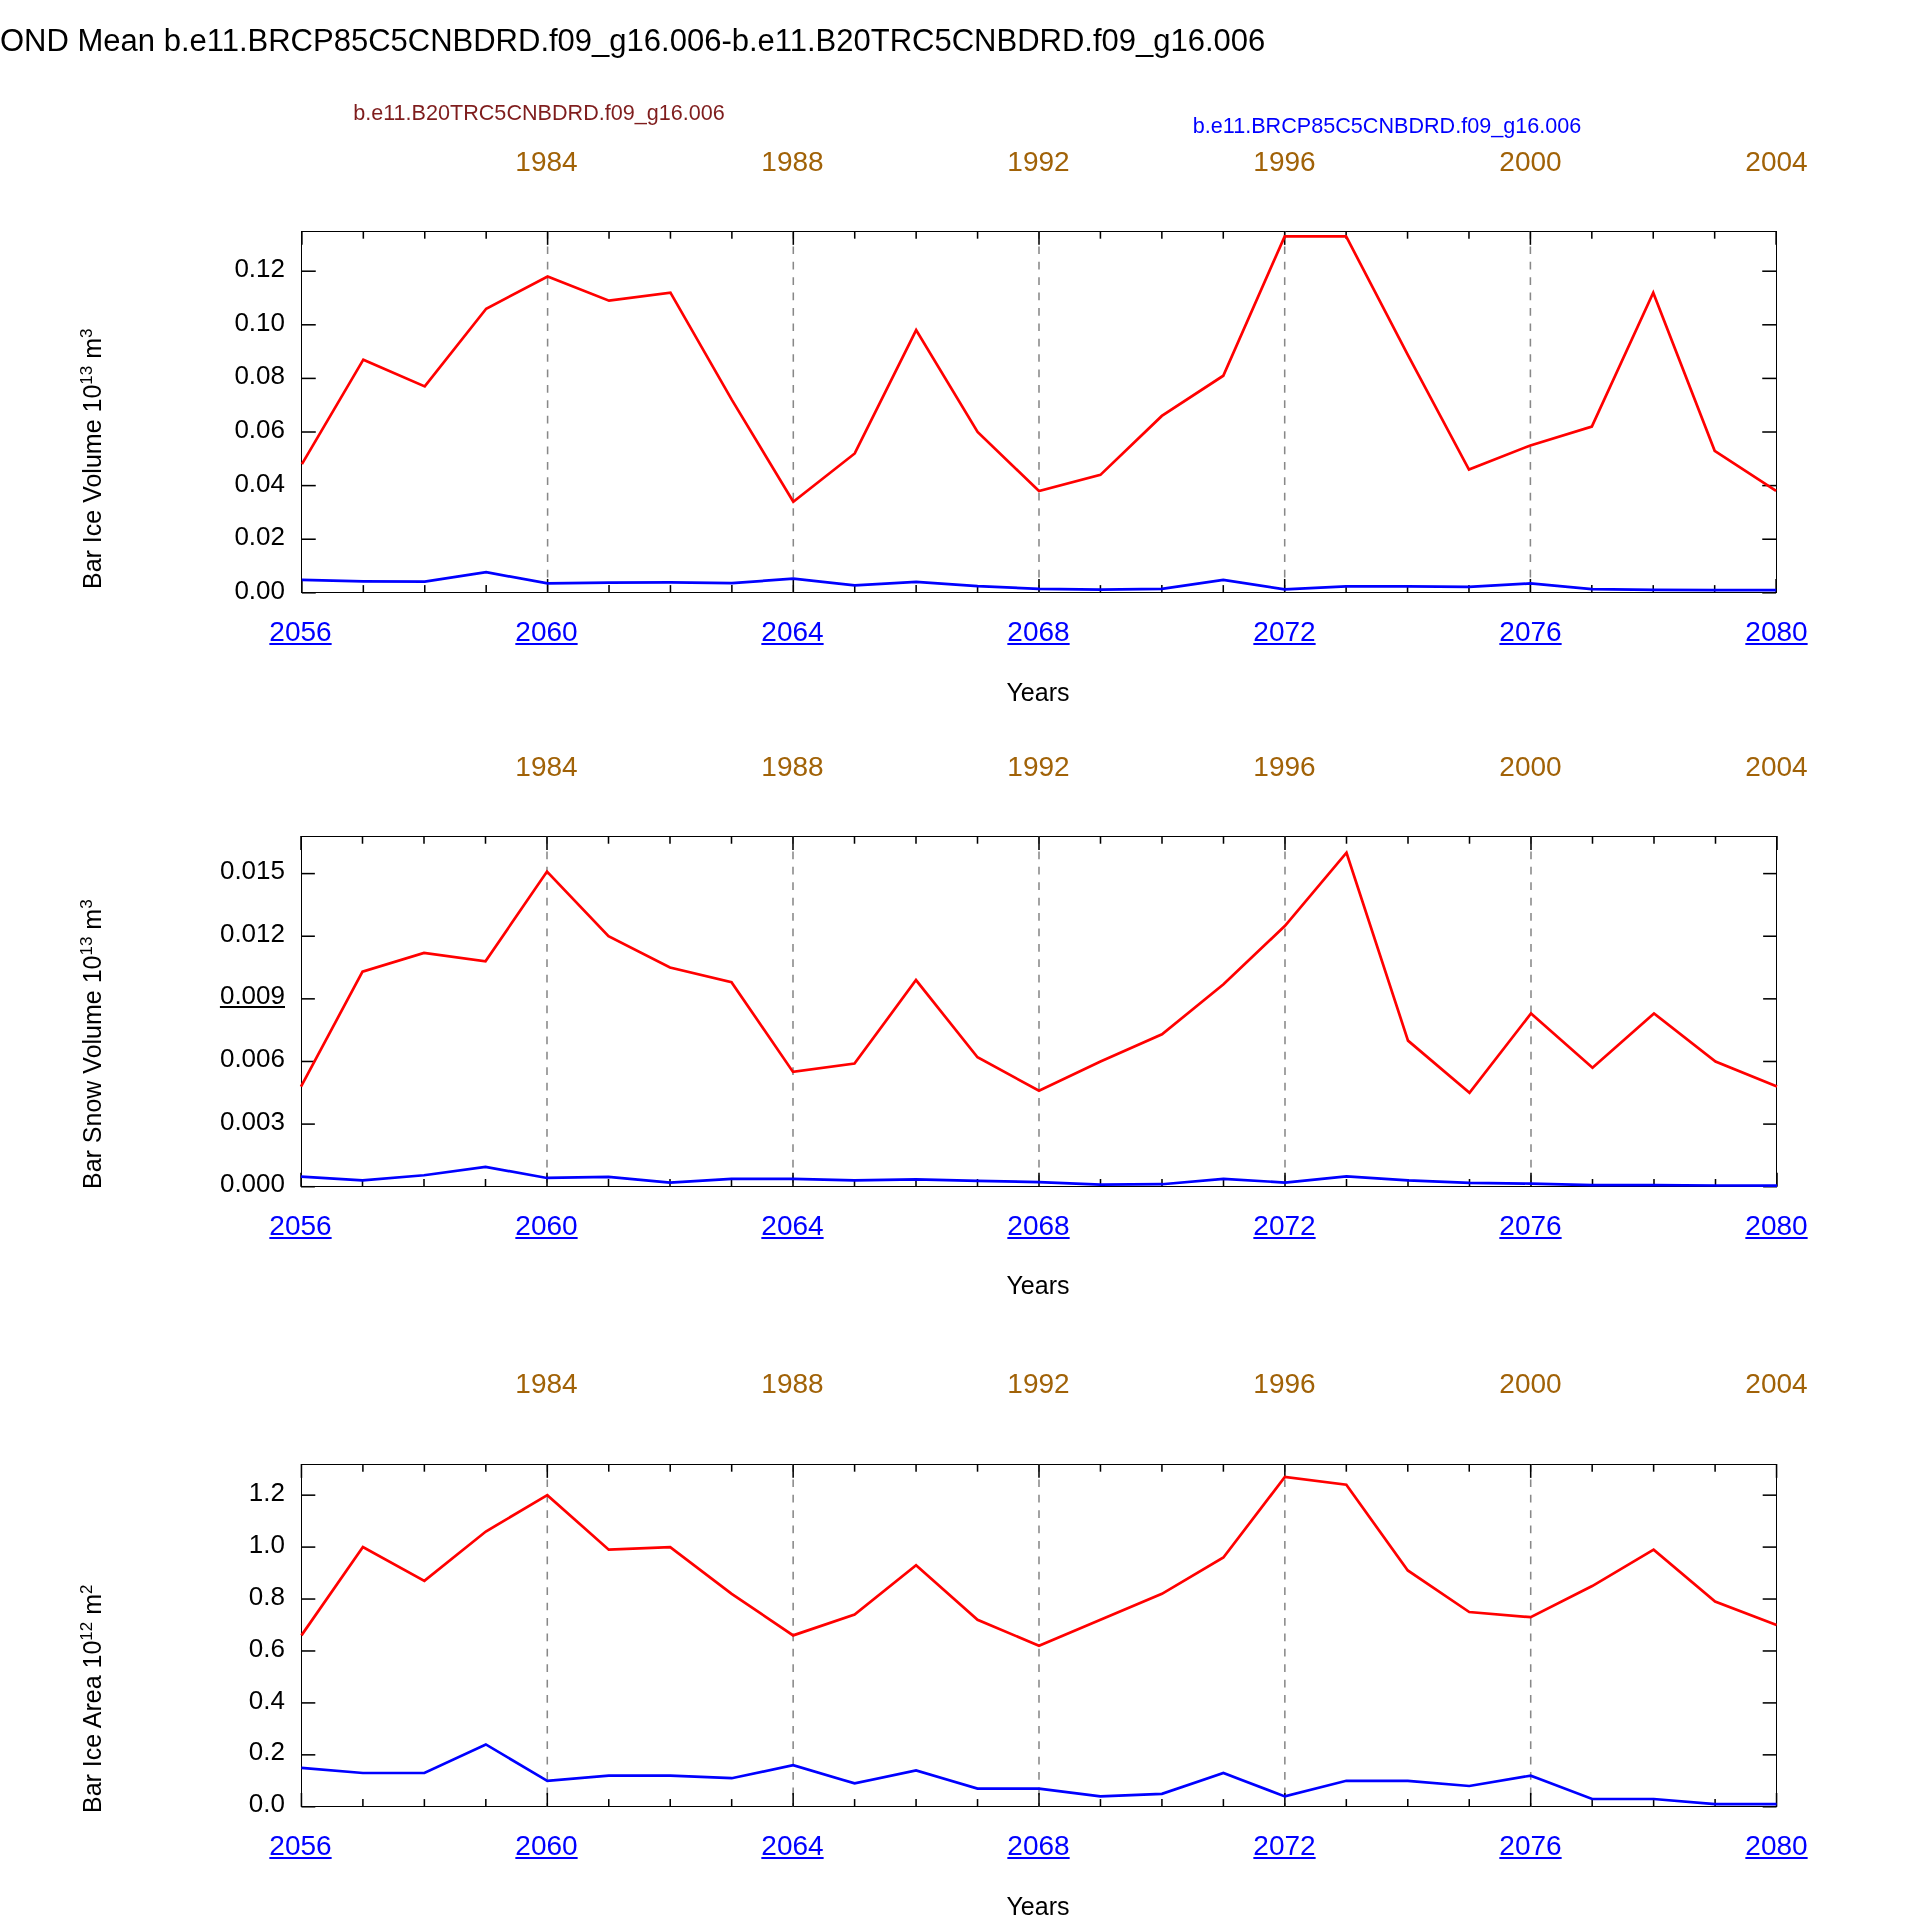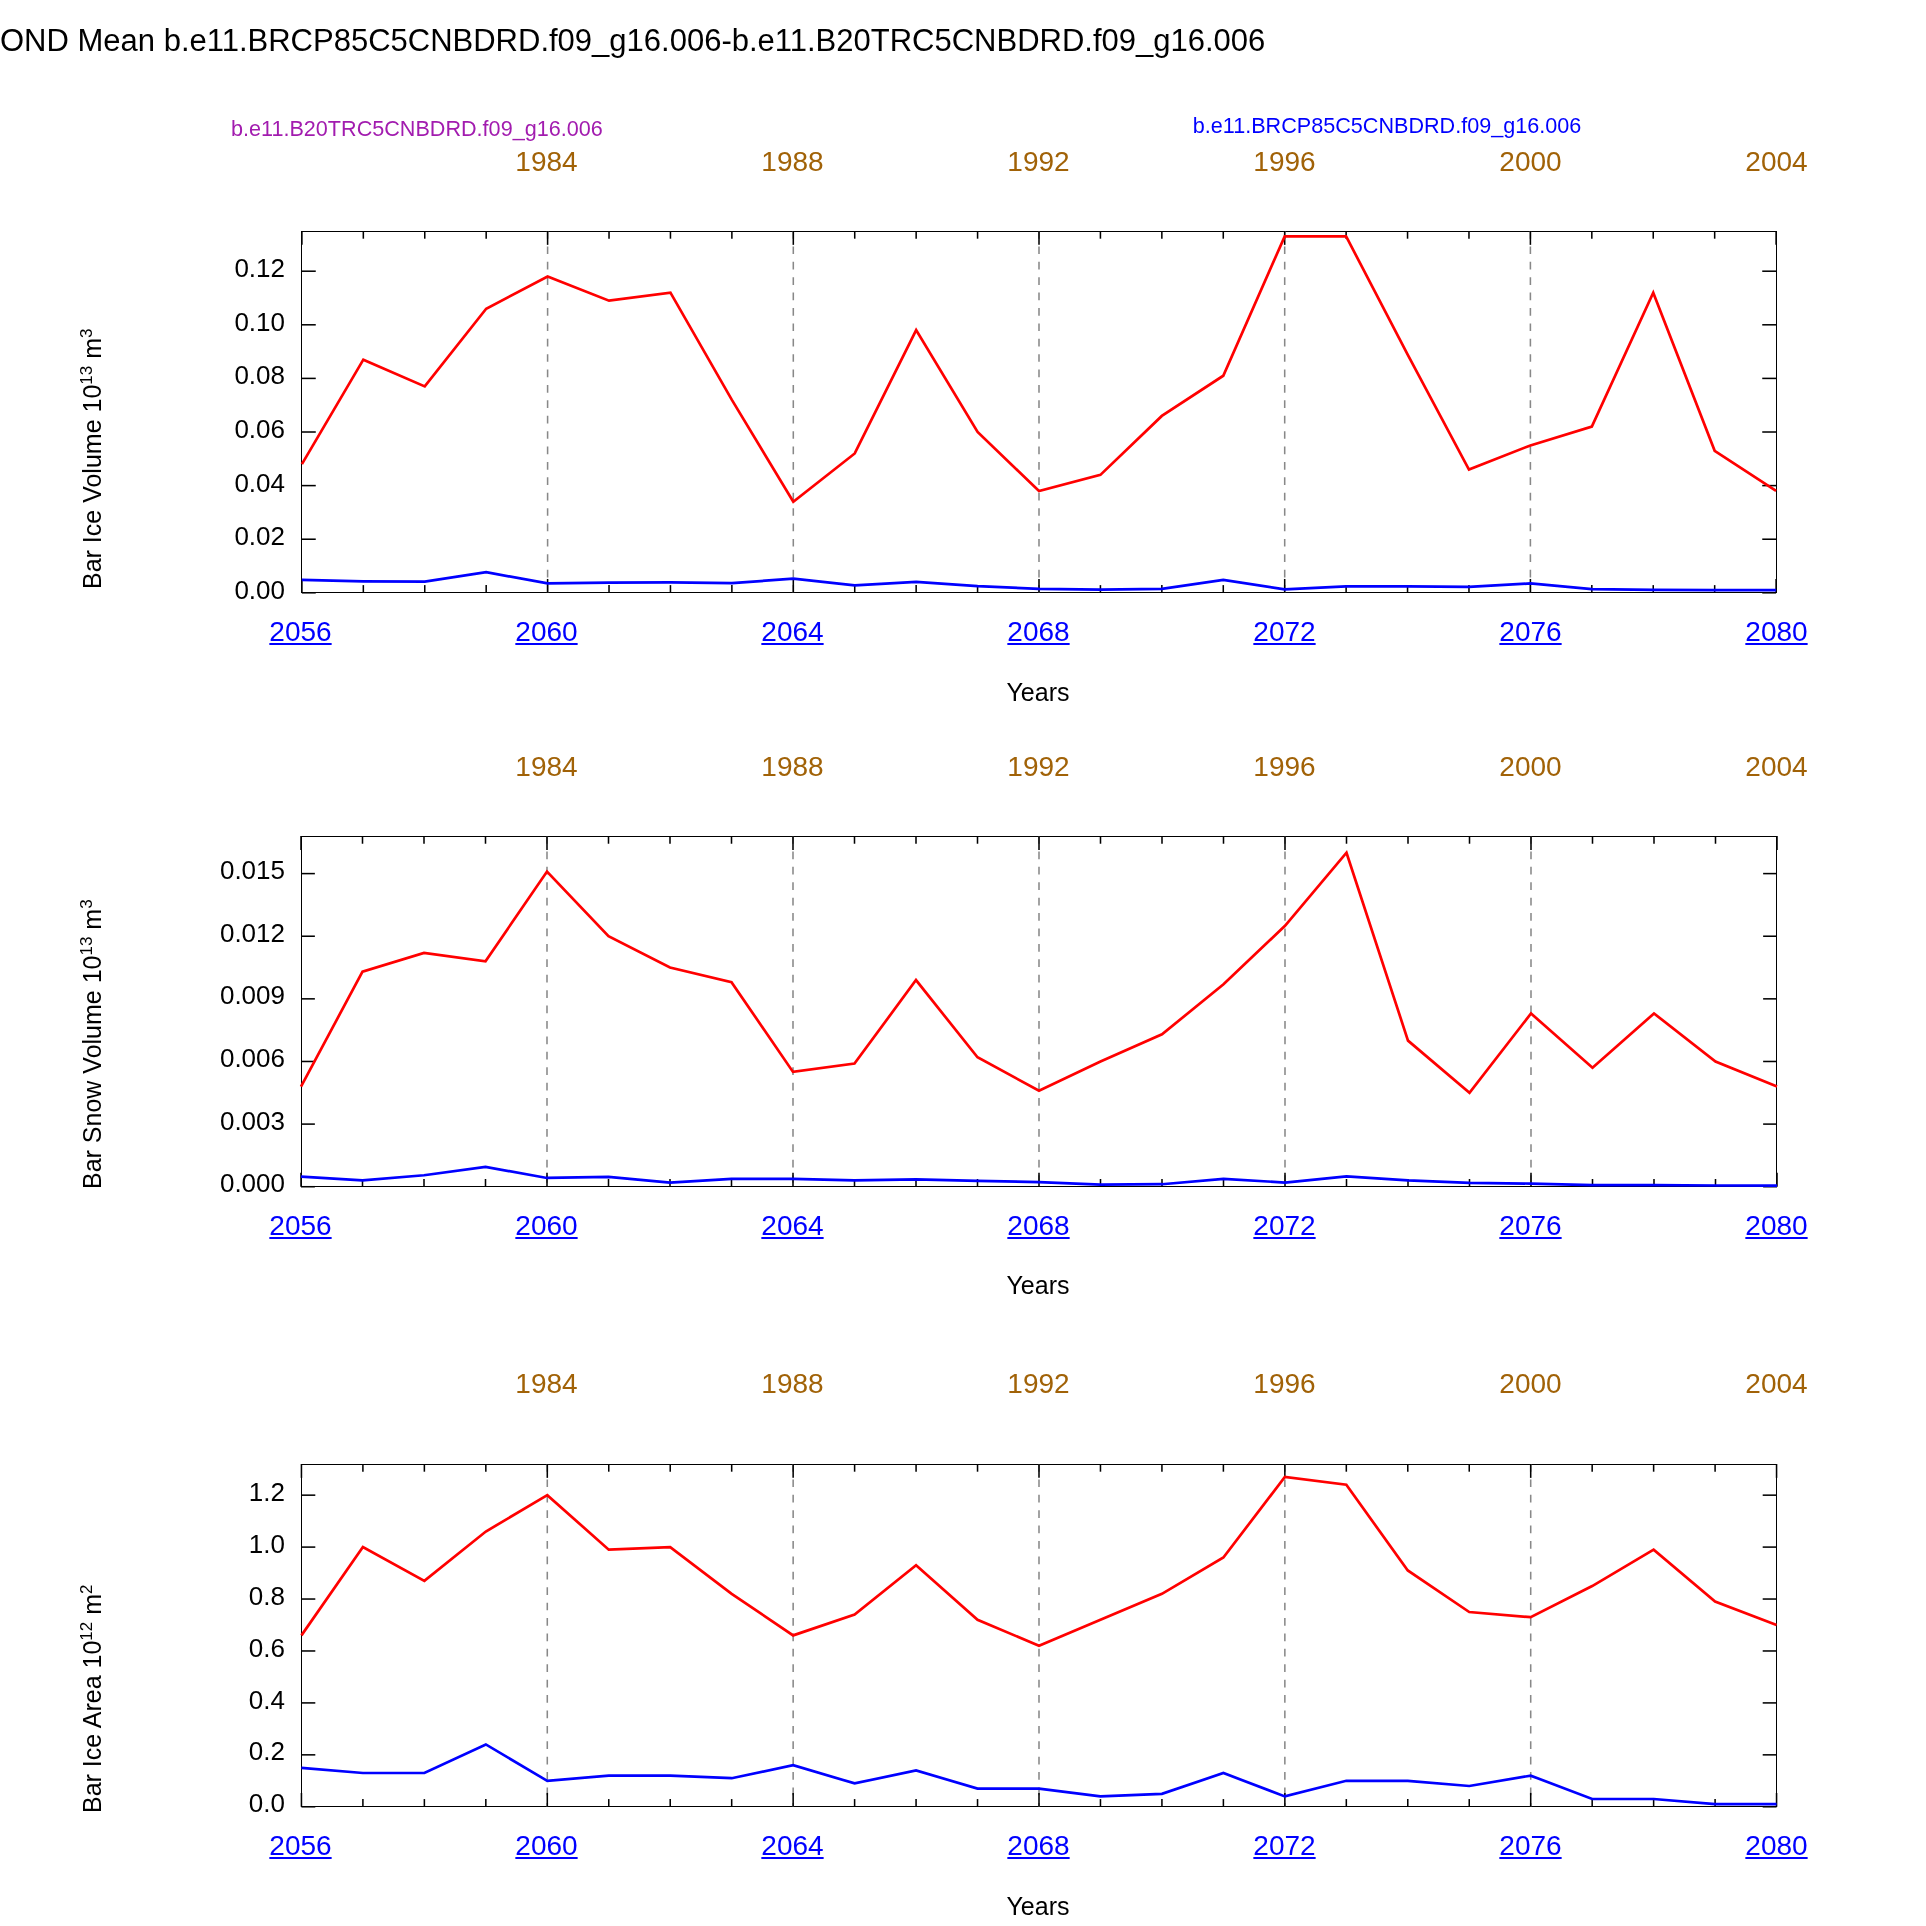--- a/index.html
+++ b/index.html
@@ -24,25 +24,26 @@
     top: 23px;
     left: 0;
     width: 1732px;
     text-align: left;
     font-size: 31px;
     color: #000;
     white-space: nowrap;
   }
   .legend-red {
     position: absolute;
-    top: 116px;
+    top: 100px;
     left: 231px;
     width: 616px;
+    text-align: center;
     font-size: 21.6px;
-    color: #a21caf;
+    color: #7f1d1d;
   }
   .legend-blue {
     position: absolute;
     top: 100px;
     left: 1079px;
     width: 616px;
     text-align: center;
     font-size: 21.6px;
     color: #0000ff;
     margin-top: 13px;
@@ -296,21 +297,21 @@
         <line x1="0" x2="18" y1="130" y2="130" class="tickmark"></line>
         <line x1="1915" x2="1897" y1="130" y2="130" class="tickmark"></line>
         <line x1="0" x2="18" y1="48.75" y2="48.75" class="tickmark"></line>
         <line x1="1915" x2="1897" y1="48.75" y2="48.75" class="tickmark"></line>
         <polyline points="0.00,325.00 79.79,176.04 159.58,151.67 239.38,162.50 319.17,46.04 398.96,130.00 478.75,170.63 558.54,189.58 638.33,306.04 718.13,295.21 797.92,186.88 877.71,287.08 957.50,330.42 1037.29,292.50 1117.08,257.29 1196.88,192.29 1276.67,116.46 1356.46,21.67 1436.25,265.42 1516.04,333.13 1595.83,230.21 1675.63,300.63 1755.42,230.21 1835.21,292.50 1915.00,325.00" class="series-red"></polyline>
         <polyline points="0.00,442.00 79.79,446.88 159.58,440.10 239.38,429.27 319.17,443.63 398.96,442.27 478.75,449.58 558.54,444.71 638.33,444.71 718.13,446.88 797.92,445.52 877.71,447.42 957.50,449.04 1037.29,452.29 1117.08,451.75 1196.88,444.71 1276.67,449.58 1356.46,441.46 1436.25,446.88 1516.04,450.13 1595.83,450.94 1675.63,452.83 1755.42,452.83 1835.21,453.38 1915.00,453.65" class="series-blue"></polyline>
       </svg>
       <div class="ytick-label" style="left: 108px; width: 177px; top: 1168px;">0.000</div>
       <div class="ytick-label" style="left: 108px; width: 177px; top: 1106px;">0.003</div>
       <div class="ytick-label" style="left: 108px; width: 177px; top: 1043px;">0.006</div>
-      <div class="ytick-label" style="left: 108px; width: 177px; top: 980px;">0.009</div>
+      <div class="ytick-label" style="left: 108px; width: 177px; top: 980px; text-decoration: underline;">0.009</div>
       <div class="ytick-label" style="left: 108px; width: 177px; top: 918px;">0.012</div>
       <div class="ytick-label" style="left: 108px; width: 177px; top: 855px;">0.015</div>
       <div class="axis-label-y" style="left: 77px; top: 1189px;"><span>Bar Snow Volume 10</span><sup style="font-size:17px">13</sup><span> m</span><sup style="font-size:17px">3</sup></div>
       <div class="xtick-top" style="left: 454px; width: 185px; top: 751px;">1984</div>
       <div class="xtick-top" style="left: 700px; width: 185px; top: 751px;">1988</div>
       <div class="xtick-top" style="left: 946px; width: 185px; top: 751px;">1992</div>
       <div class="xtick-top" style="left: 1192px; width: 185px; top: 751px;">1996</div>
       <div class="xtick-top" style="left: 1438px; width: 185px; top: 751px;">2000</div>
       <div class="xtick-top" style="left: 1684px; width: 185px; top: 751px;">2004</div>
       <div class="xtick-bottom" style="left: 208px; width: 185px; top: 1210px;">2056</div>

